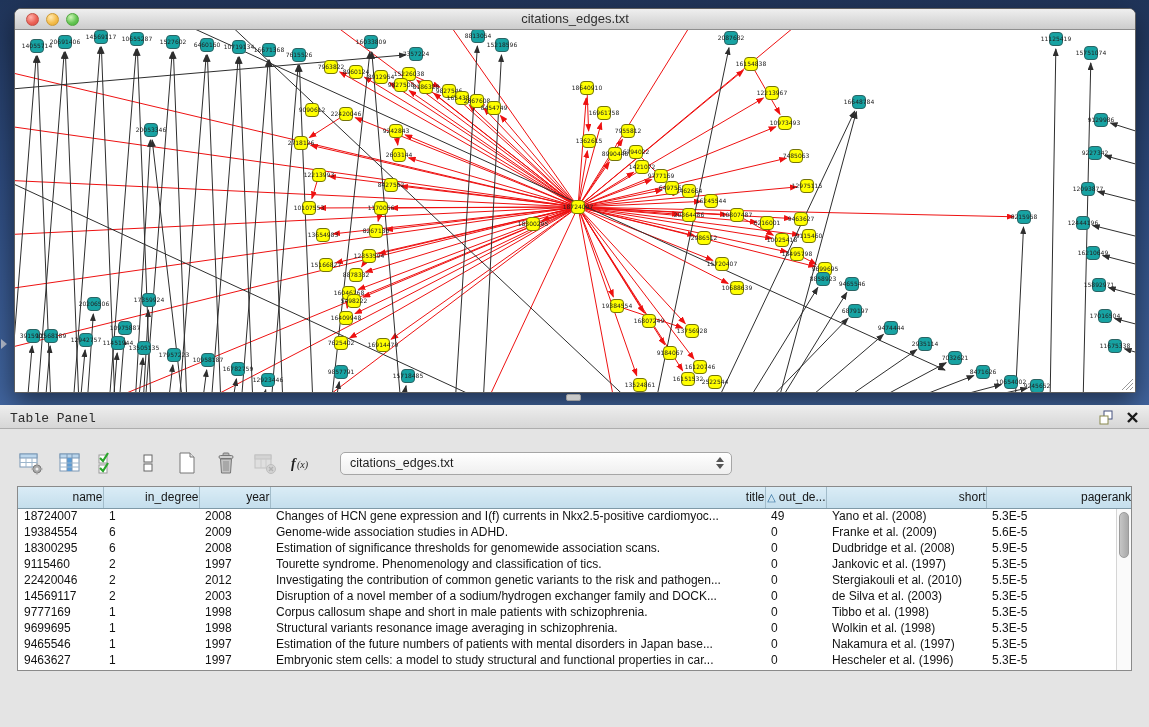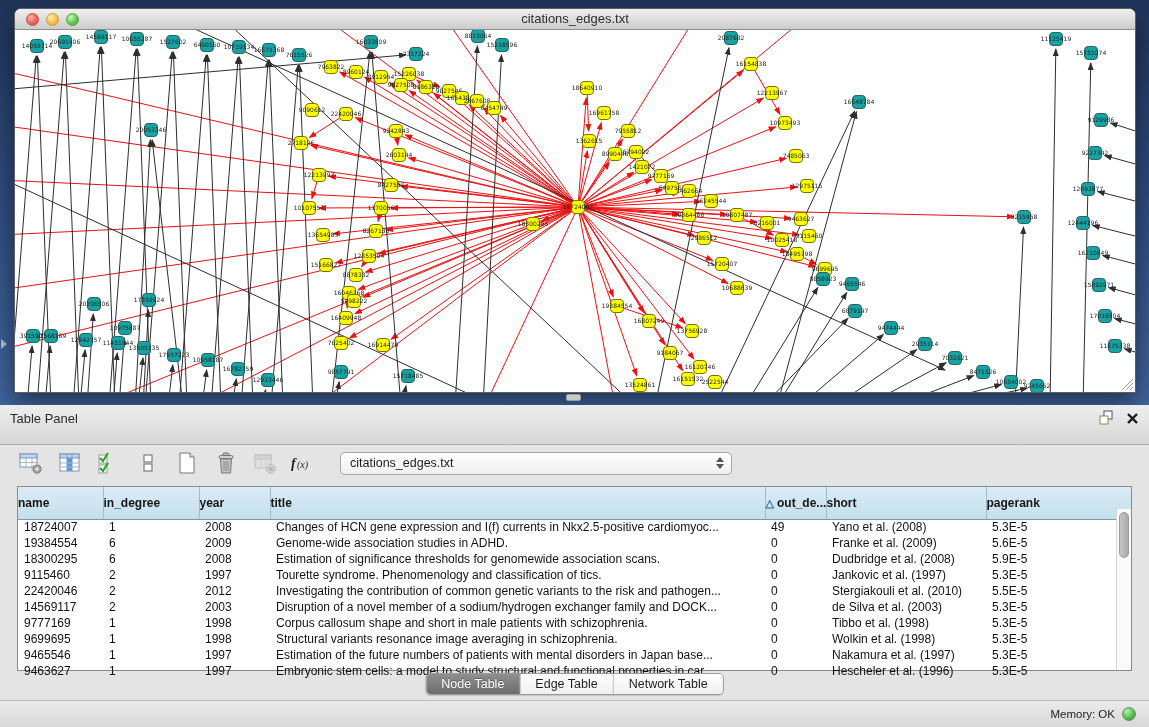--- a/index.html
+++ b/index.html
@@ -24,42 +24,42 @@
   .tl.red { background:radial-gradient(circle at 35% 30%,#FFB3AC,#EC6458 55%,#D6453C); border:1px solid #C44F45;}
   .tl.yel { background:radial-gradient(circle at 35% 30%,#FFE9B3,#F5BE4D 55%,#E0A32E); border:1px solid #CE9A33;}
   .tl.grn { background:radial-gradient(circle at 35% 30%,#CFF5B8,#66C654 55%,#45AC37); border:1px solid #51A63F;}
   .wtitle { text-align:center; font-size:13px; line-height:20px; color:#2E2E2E; }
   .canvas { position:relative; width:100%; height:362px; background:#FFFFFF; overflow:hidden; }
   .canvas svg { display:block; }
   .grip { position:absolute; right:1px; bottom:1px; width:15px; height:15px; }
 
   
   .tpanel { position:absolute; left:0; top:405px; width:1149px; height:322px; background:#E4E4E4; }
-  .tp-header { position:relative; height:40px; background:linear-gradient(#EEEEEE,#D6D6D6);
-               border-bottom:1px solid #ADADAD; }
+  .tp-header { position:relative; height:24px; background:linear-gradient(#EEEEEE,#D6D6D6);
+               border-bottom:1px solid #ADADAD;font-family:Liberation Mono, monospace; }
   .tp-title { position:absolute; left:10px; top:6px; font-size:13px; color:#2B2B2B; }
   .tp-icons { position:absolute; right:10px; top:5px; display:flex; gap:12px; align-items:center; }
 
   .toolbar { position:absolute; left:16px; top:40px; height:36px; display:flex; align-items:center; gap:9px; }
   .tbtn { width:30px; height:30px; display:flex; align-items:center; justify-content:center;
           border-radius:4px; background:transparent; border:none; }
   .tbtn.dis { opacity:.45; }
   .selectbox { position:relative; margin-left:12px; width:392px; height:23px; border:1px solid #A6A6A6;
           border-radius:5px; background:linear-gradient(#FFFFFF,#EFEFEF); display:flex; align-items:center;
           padding-left:9px; font-size:12.5px; color:#1C1C1C; box-shadow:0 1px 0 rgba(255,255,255,.7) inset; }
   .updown { position:absolute; right:7px; top:4px; display:flex; flex-direction:column; gap:2px; }
   .updown i { width:0; height:0; border-left:4px solid transparent; border-right:4px solid transparent; }
   .updown .u { border-bottom:5px solid #555; }
   .updown .d { border-top:5px solid #555; }
 
   .tblwrap { position:absolute; left:17px; top:81px; width:1115px; height:185px;
              background:#FFF; border:1px solid #8A8A8A; }
   table.grid { width:100%; border-collapse:collapse; table-layout:fixed; }
-  table.grid th { height:32px; background:linear-gradient(#DAECF6,#C4DEEC); border-right:1px solid #A2BCCA;
-             border-bottom:1px solid #7F99A7; font-size:12px; font-weight:bold; color:#161616; text-align:left; }
+  table.grid th { height:21px; background:linear-gradient(#DAECF6,#C4DEEC); border-right:1px solid #A2BCCA;
+             border-bottom:1px solid #7F99A7; font-size:12px; font-weight:normal; color:#161616; text-align:right; }
   table.grid th:last-child { border-right:none; }
   table.grid td { height:16px; font-size:12px; color:#121212; padding:0 4px 0 6px; white-space:nowrap;
              overflow:hidden; }
   td.cshort { padding-left:14px;margin-top:23px; } td.cpage { padding-left:15px; }
   .sortglyph { color:#2E6E9E; font-size:11px; margin-right:3px; }
   .vscroll { position:absolute; top:22px; right:0; bottom:0; width:15px; background:#FAFAFA;
              border-left:1px solid #D5D5D5; }
   .vthumb { position:absolute; top:3px; left:2px; width:10px; height:46px; border-radius:5px;
              background:linear-gradient(90deg,#C6C6C6,#A9A9A9); border:1px solid #9B9B9B; }
 
@@ -737,24 +737,15 @@
               <td class="cshort">Hescheler et al. (1996)</td>
               <td class="cpage">5.3E-5</td>
             </tr>
           </tbody>
       </table>
       <div class="vscroll">
         <div class="vthumb"></div>
       </div>
     </div>
 
-    <div class="tabs">
-      <button class="tab sel">Node Table</button>
-      <button class="tab">Edge Table</button>
-      <button class="tab">Network Table</button>
-    </div>
-
-    <div class="statusbar">
-      <span class="memlabel">Memory: OK</span>
-      <span class="memdot"></span>
-    </div>
+
   </div>
 </div>
 
 </body></html>

